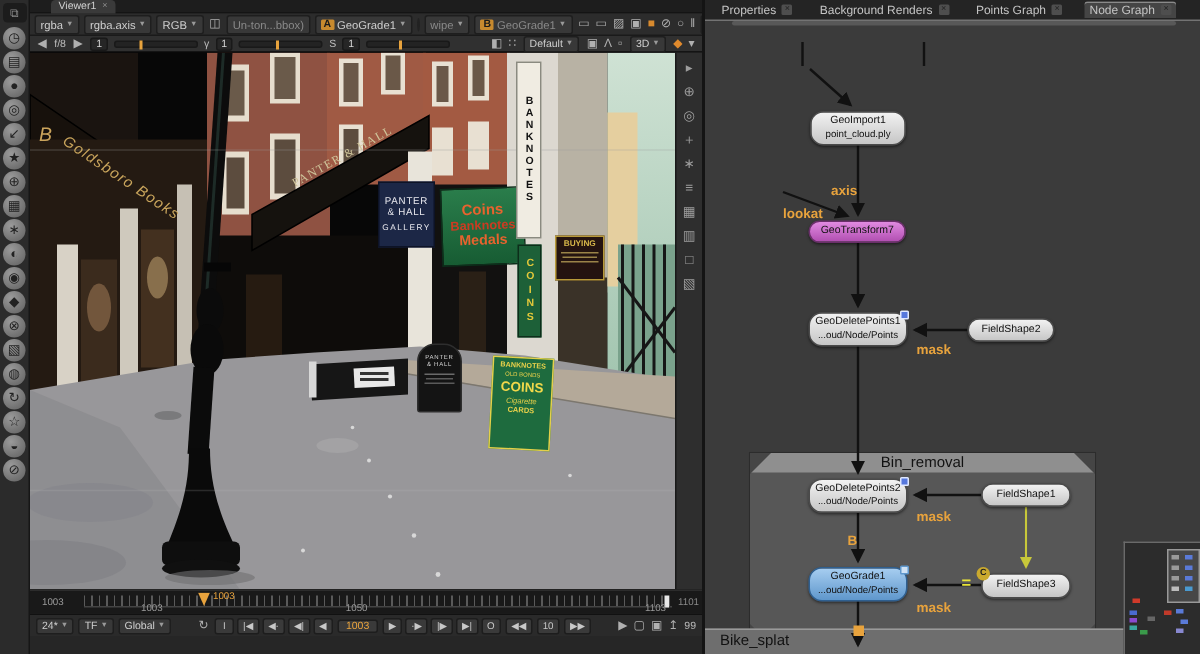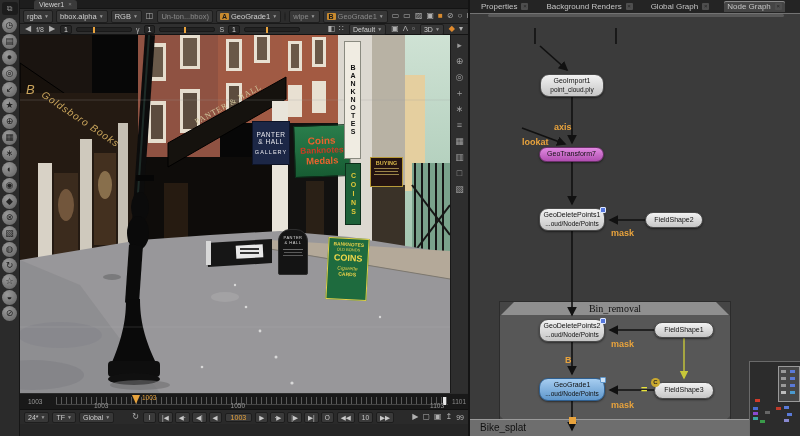--- a/index.html
+++ b/index.html
@@ -75,21 +75,21 @@
   .node{position:absolute;border-radius:9px;border:1px solid #4a4a4a;background:linear-gradient(#f2f2f2,#c6c6c6);color:#111;font-size:7px;line-height:1.25;display:flex;flex-direction:column;align-items:center;justify-content:center;text-align:center;box-shadow:0 1px 2px rgba(0,0,0,.5);}
   .node .nd2{font-size:6.5px;}
   .node.purple{background:linear-gradient(#e18ae1,#b14fb1);border-color:#6a2f6a;}
   .node.blue{background:linear-gradient(#a6cdf0,#5f97cc);border-color:#2f5f8f;}
   .flag{position:absolute;right:-2px;top:-2px;width:6px;height:6px;background:#5577dd;border:1px solid #dfe8ff;border-radius:1px;}
   .flag.lite{background:#cfe2f5;border-color:#5f97cc;}
   .nglabel{position:absolute;color:#e8a33d;font-size:9px;font-weight:bold;}
   .eq{position:absolute;color:#e8e33a;font-size:11px;font-weight:bold;}
   .cloneC{position:absolute;width:9px;height:9px;border-radius:50%;background:#caa92e;color:#222;font-size:6px;line-height:9px;text-align:center;font-weight:bold;}
   .bigtitle{position:absolute;color:#0e0e0e;font-size:27px;font-weight:500;letter-spacing:0;}
-  .bd-title{position:absolute;width:100%;text-align:center;color:#111;font-size:10px;top:1px;font-family:Liberation Serif, serif;}
+  .bd-title{position:absolute;width:100%;text-align:center;color:#111;font-size:10px;top:1px;}
   .bike{position:absolute;left:0;top:405px;width:306px;height:34px;background:#6e6e6e;border-top:1px solid #9a9a9a;color:#111;font-size:10px;padding:2px 0 0 10px;}
   .minimap{position:absolute;left:279px;top:347px;width:53px;height:75px;background:#2c2c2c;border:1px solid #6a6a6a;border-right:none;border-bottom:none;}
   .mm-view{position:absolute;left:28px;top:4px;width:22px;height:36px;background:#474747;border:1px solid #999;}
   .mm-dot{position:absolute;width:5px;height:3px;}
 </style>
 </head>
 <body>
 
 <div class="app">
 
@@ -125,21 +125,21 @@
         <span class="close">×</span>
       </div>
     </div>
 
     <div class="v-row1">
       <span class="chip">
           <span>rgba</span>
           <span class="caret">▼</span>
         </span>
       <span class="chip">
-          <span>bbox.alpha</span>
+          <span>rgba.axis</span>
           <span class="caret">▼</span>
         </span>
       <span class="chip">
           <span>RGB</span>
           <span class="caret">▼</span>
         </span>
       <span class="ticon">◫</span>
       <span class="chip dim">
           <span>Un-ton...bbox)</span>
         </span>
@@ -490,21 +490,21 @@
     <div class="ng-tabs">
       <span class="ng-tab">
           <span>Properties</span>
           <span class="close">×</span>
         </span>
       <span class="ng-tab">
           <span>Background Renders</span>
           <span class="close">×</span>
         </span>
       <span class="ng-tab">
-          <span>Global Graph</span>
+          <span>Points Graph</span>
           <span class="close">×</span>
         </span>
       <span class="ng-tab active">
           <span>Node Graph</span>
           <span class="close">×</span>
         </span>
     </div>
 
     <div class="ng-canvas">
       <div class="scrollstrip"></div>

